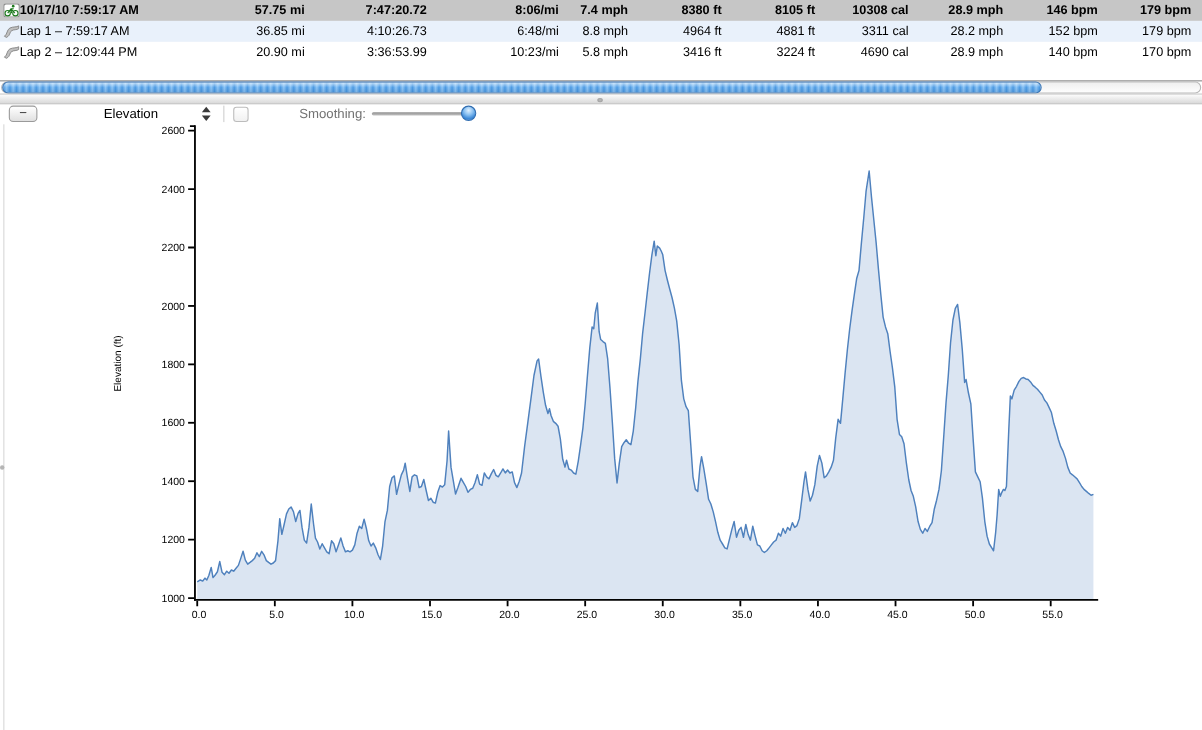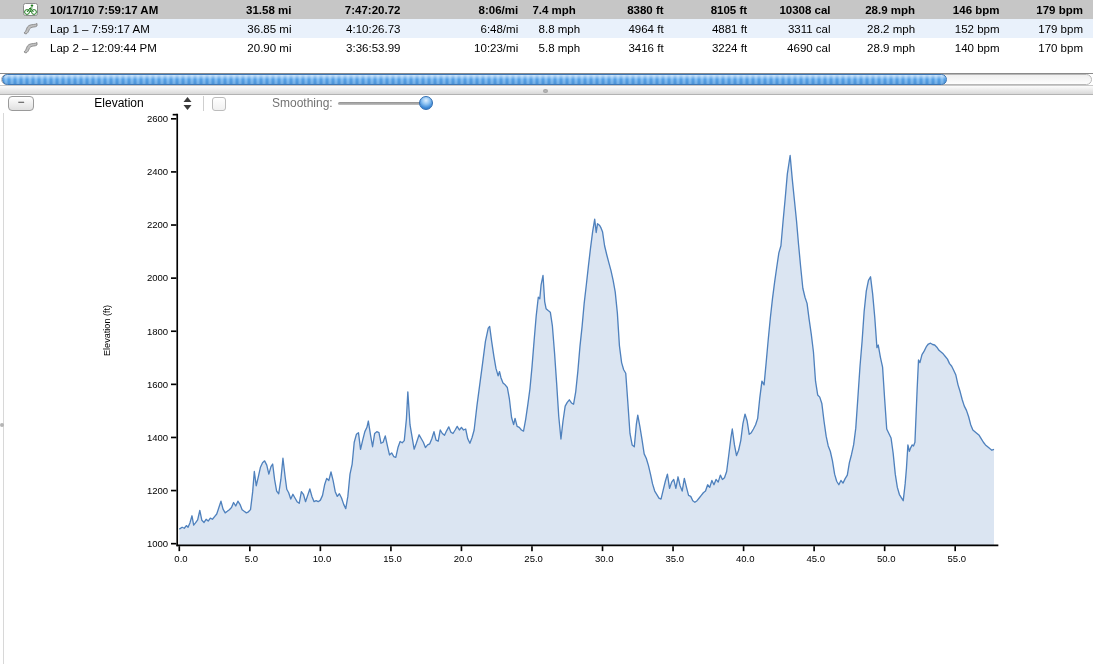--- a/index.html
+++ b/index.html
@@ -10,21 +10,21 @@
   .thead{display:flex;height:16px;background:linear-gradient(#fbfbfb,#e2e2e2);
          border-bottom:1px solid #9b9b9b;}
   .th{box-sizing:border-box;height:16px;line-height:15px;font-size:11px;color:#111;
       text-align:center;border-right:1px solid #c3c3c3;overflow:hidden;white-space:nowrap;}
   .th:last-child{border-right:none;}
   .tr{display:flex;height:19px;align-items:center;}
   .tr.selected{background:#c6c6c6;font-weight:bold;}
   .tr.altblue{background:#e9f1fb;}
   .td{box-sizing:border-box;font-size:11.5px;color:#000;padding-right:10px;text-align:right;
       white-space:nowrap;overflow:hidden;}
-  .td.name{display:flex;align-items:center;text-align:left;padding-right:0;padding-left:3px;gap:12px;margin-left:20px;}
+  .td.name{display:flex;align-items:center;text-align:left;padding-right:0;padding-left:3px;gap:0;}
   .td.name .rowlabel{font-size:11.5px;}
   .rowicon{width:15px;height:13px;flex:0 0 15px;}
   .table-bottom{position:absolute;left:0;top:73px;width:1093px;height:0;border-top:1px solid #8a8a8a;}
   
   #hscroll{position:absolute;left:0;top:74px;width:1093px;height:11px;}
   #hscroll .track{position:absolute;left:1px;right:1px;top:0;height:11px;border:1px solid #b7b7b7;
       border-radius:7px;background:linear-gradient(#efefef,#fdfdfd);box-sizing:border-box;}
   #hscroll .thumb{position:absolute;left:2px;top:0px;height:11px;border-radius:7px;
       border:1px solid #3c76b5;box-sizing:border-box;
       background:
@@ -70,24 +70,24 @@
         <div class="td name" style="width: 165px;">
           <svg class="rowicon" viewBox="0 0 15 13">
             <rect x="0.5" y="0.5" width="14" height="12" rx="2" fill="#ffffff" stroke="#8c8c8c"></rect>
             <circle cx="4" cy="9" r="2.4" fill="none" stroke="#1d7a1d" stroke-width="1"></circle>
             <circle cx="11" cy="9" r="2.4" fill="none" stroke="#1d7a1d" stroke-width="1"></circle>
             <path d="M4 9 L7 5 L10.5 9 M7 5 L9.5 5 M7 5 L7.5 9" stroke="#1d7a1d" stroke-width="1" fill="none"></path>
             <circle cx="9" cy="2.6" r="1.2" fill="#1d7a1d"></circle>
           </svg>
           <span class="rowlabel">10/17/10 7:59:17 AM</span>
         </div>
-        <div class="td" style="width: 122px;">31.58 mi</div>
+        <div class="td" style="width: 122px;">57.75 mi</div>
         <div class="td" style="width: 111px;">7:47:20.72</div>
         <div class="td" style="width: 120px;">8:06/mi</div>
-        <div class="td" style="width: 63px; text-align: center;">7.4 mph</div>
+        <div class="td" style="width: 63px;">7.4 mph</div>
         <div class="td" style="width: 85px;">8380 ft</div>
         <div class="td" style="width: 85px;">8105 ft</div>
         <div class="td" style="width: 85px;">10308 cal</div>
         <div class="td" style="width: 86px;">28.9 mph</div>
         <div class="td" style="width: 86px;">146 bpm</div>
         <div class="td" style="width: 85px;">179 bpm</div>
       </div>
       <div class="tr altblue">
         <div class="td name" style="width: 165px;">
           <svg class="rowicon" viewBox="0 0 15 13">

